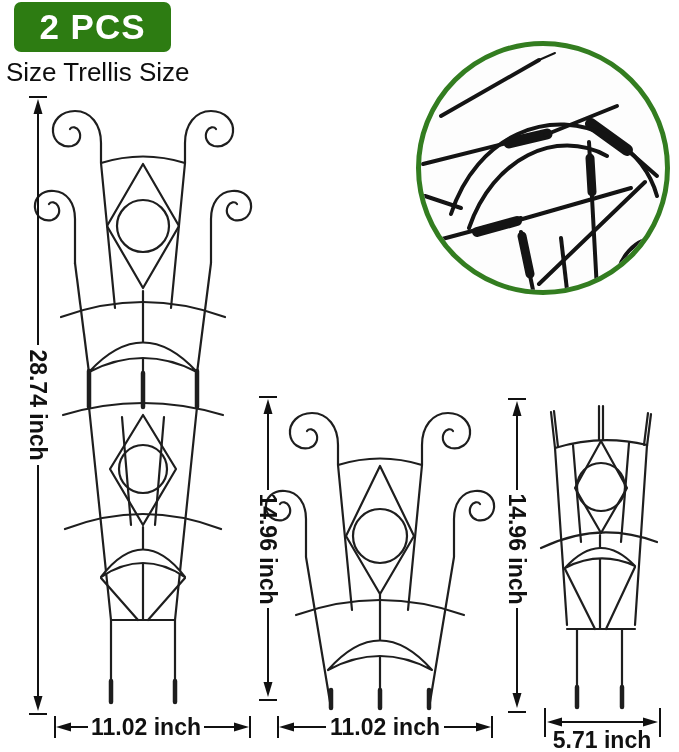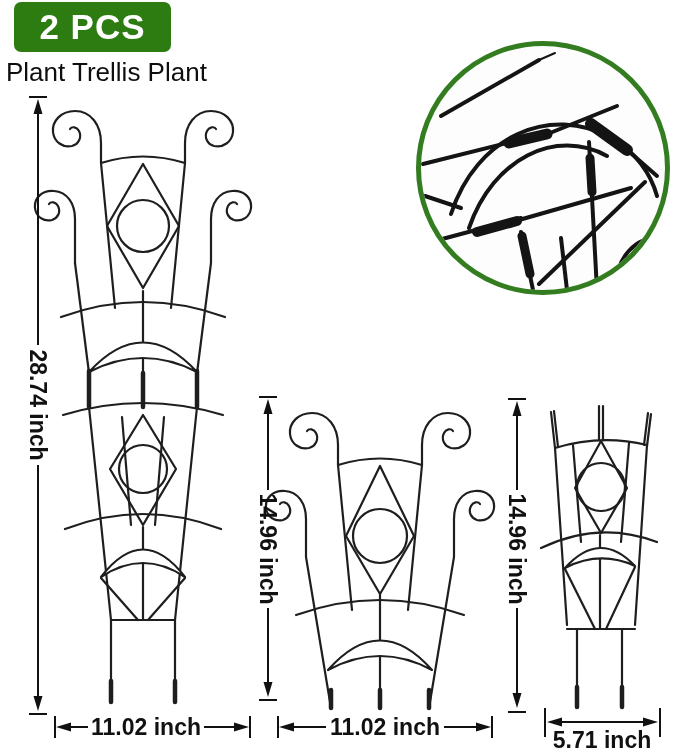--- a/index.html
+++ b/index.html
@@ -21,21 +21,21 @@
 </style>
 </head>
 <body>
 
 <div id="page">
 
   <div class="abs" id="badge">
     <span>2 PCS</span>
   </div>
 
-  <div class="abs" id="subtitle">Plant Trellis Plant</div>
+  <div class="abs" id="subtitle">Size Trellis Size</div>
 
   <div class="abs" id="inset">
     <svg width="244" height="244" viewBox="0 0 244 244">
       <g stroke="#141414" fill="none" stroke-linecap="round">
         <path d="M20,70 L118,14" stroke-width="4"></path>
         <path d="M118,14 L134,7" stroke-width="2"></path>
         <path d="M2,118 L90,96" stroke-width="4"></path>
         <path d="M88,97 L126,88" stroke-width="11"></path>
         <path d="M124,89 L196,60" stroke-width="4"></path>
         <path d="M170,78 L206,104" stroke-width="12"></path>

